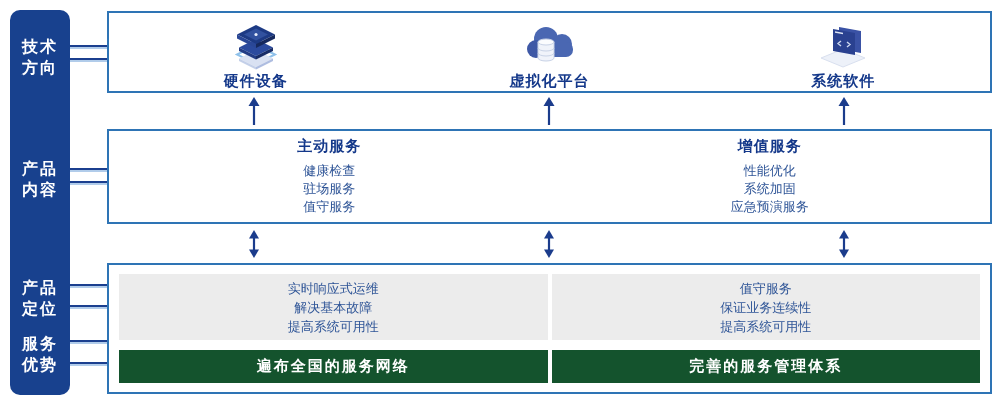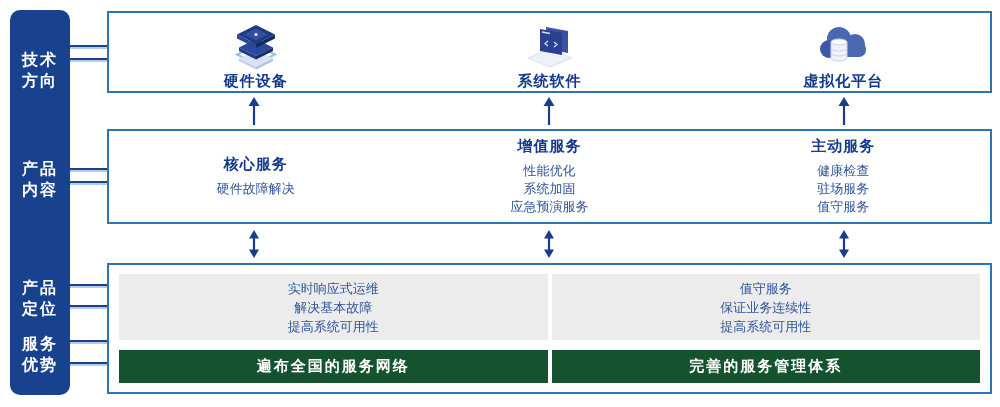--- a/index.html
+++ b/index.html
@@ -120,21 +120,21 @@
   }
   
   .arrow { position: absolute; width: 16px; height: 28px; line-height: 0; }
 </style>
 </head>
 <body>
 
 <div class="canvas">
 
   <div class="sidebar">
-    <div class="side-label" style="top:39px">技术
+    <div class="side-label" style="top:26px">技术
 方向</div>
     <div class="side-label" style="top:148px">产品
 内容</div>
     <div class="side-label" style="top:267px">产品
 定位</div>
     <div class="side-label" style="top:323px">服务
 优势</div>
   </div>
 
   <div class="conn" style="top:45px"></div>
@@ -162,45 +162,45 @@
           <polygon points="47,12.5 28,22 28,26 47,16.5" fill="#16295E"></polygon>
           <polygon points="28,6.5 40,12.5 28,18.5 16,12.5" fill="#31519F"></polygon>
           <circle cx="28" cy="12.5" r="1.6" fill="#E8EEFC"></circle>
         </svg>
       </span>
       <div class="tlabel">硬件设备</div>
     </div>
     <div class="tcol">
       <span class="icon">
         <svg width="56" height="48" viewBox="0 0 56 48">
-          <polygon points="28,27 50,36 28,45 6,36" fill="#EDF1F9" stroke="#D9E0EF"></polygon>
-          <polygon points="24,5 46,9 46,31 24,27" fill="#3A52A5"></polygon>
-          <polygon points="18,7 40,11 40,33 18,29" fill="#2A4190"></polygon>
-          <polygon points="20,9.3 28,10.7 28,12.2 20,10.8" fill="#DFE6F5"></polygon>
-          <path d="M26 19 l-3 2.5 3 2.5 M32 20 l3 2.5 -3 2.5" stroke="#CDD8F0" stroke-width="1.4" fill="none"></path>
-        </svg>
-      </span>
-      <div class="tlabel">系统软件</div>
-    </div>
-    <div class="tcol">
-      <span class="icon">
-        <svg width="56" height="48" viewBox="0 0 56 48">
           <g fill="#4A67B2">
             <circle cx="24" cy="17" r="12"></circle>
             <circle cx="40" cy="22" r="10"></circle>
             <rect x="13" y="20" width="38" height="15" rx="7"></rect>
           </g>
           <circle cx="14" cy="27" r="9" fill="#3E58A6"></circle>
           <path d="M16 20 v16 a8 3 0 0 0 16 0 v-16 z" fill="#F0F3FA" stroke="#C8D2E6"></path>
           <ellipse cx="24" cy="20" rx="8" ry="3" fill="#FBFCFE" stroke="#C8D2E6"></ellipse>
           <path d="M16 26 a8 3 0 0 0 16 0 M16 31 a8 3 0 0 0 16 0" fill="none" stroke="#C8D2E6"></path>
         </svg>
       </span>
       <div class="tlabel">虚拟化平台</div>
     </div>
+    <div class="tcol">
+      <span class="icon">
+        <svg width="56" height="48" viewBox="0 0 56 48">
+          <polygon points="28,27 50,36 28,45 6,36" fill="#EDF1F9" stroke="#D9E0EF"></polygon>
+          <polygon points="24,5 46,9 46,31 24,27" fill="#3A52A5"></polygon>
+          <polygon points="18,7 40,11 40,33 18,29" fill="#2A4190"></polygon>
+          <polygon points="20,9.3 28,10.7 28,12.2 20,10.8" fill="#DFE6F5"></polygon>
+          <path d="M26 19 l-3 2.5 3 2.5 M32 20 l3 2.5 -3 2.5" stroke="#CDD8F0" stroke-width="1.4" fill="none"></path>
+        </svg>
+      </span>
+      <div class="tlabel">系统软件</div>
+    </div>
   </div>
 
   <span class="arrow" style="left:246px; top:97px">
     <svg width="16" height="28" viewBox="0 0 16 28">
         <line x1="8" y1="8" x2="8" y2="28" stroke="#1B3C8C" stroke-width="2.2"></line>
         <polygon points="8,0 13.5,9 2.5,9" fill="#1B3C8C"></polygon>
       </svg>
   </span>
   <span class="arrow" style="left:541px; top:97px">
     <svg width="16" height="28" viewBox="0 0 16 28">
@@ -210,34 +210,30 @@
   </span>
   <span class="arrow" style="left:836px; top:97px">
     <svg width="16" height="28" viewBox="0 0 16 28">
         <line x1="8" y1="8" x2="8" y2="28" stroke="#1B3C8C" stroke-width="2.2"></line>
         <polygon points="8,0 13.5,9 2.5,9" fill="#1B3C8C"></polygon>
       </svg>
   </span>
 
   <div class="box box2">
     <div class="mcol">
-      <div class="mtitle">核心服务</div>
-      <div class="mitems">硬件故障解决</div>
+      <div class="mtitle">主动服务</div>
+      <div class="mitems">健康检查
+驻场服务
+值守服务</div>
     </div>
     <div class="mcol">
       <div class="mtitle">增值服务</div>
       <div class="mitems">性能优化
 系统加固
 应急预演服务</div>
-    </div>
-    <div class="mcol">
-      <div class="mtitle">主动服务</div>
-      <div class="mitems">健康检查
-驻场服务
-值守服务</div>
     </div>
   </div>
 
   <span class="arrow" style="left:246px; top:230px">
     <svg width="16" height="28" viewBox="0 0 16 28">
         <line x1="8" y1="7" x2="8" y2="21" stroke="#1B3C8C" stroke-width="2.2"></line>
         <polygon points="8,0 13,8.5 3,8.5" fill="#1B3C8C"></polygon>
         <polygon points="8,28 13,19.5 3,19.5" fill="#1B3C8C"></polygon>
       </svg>
   </span>

